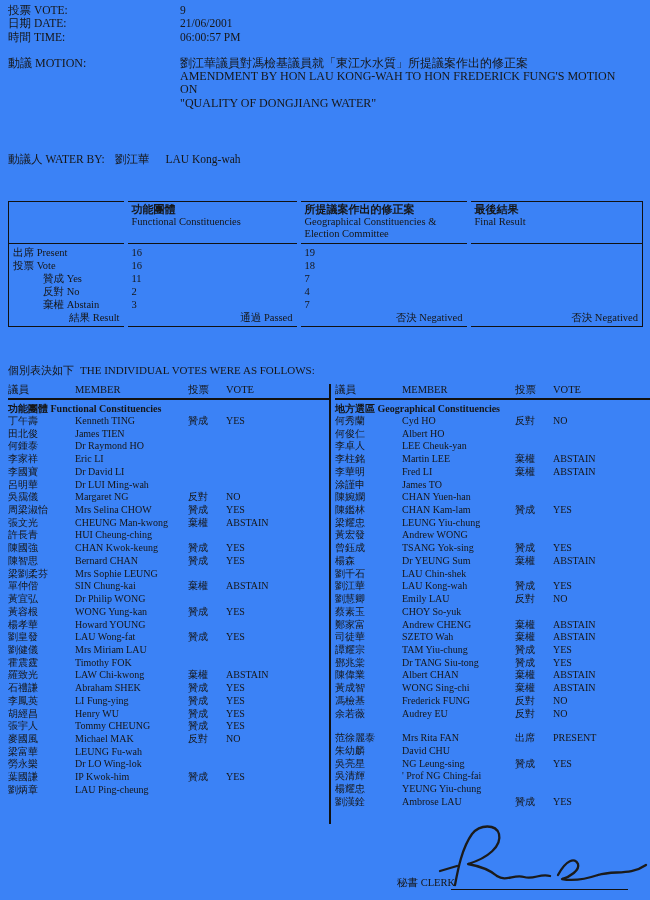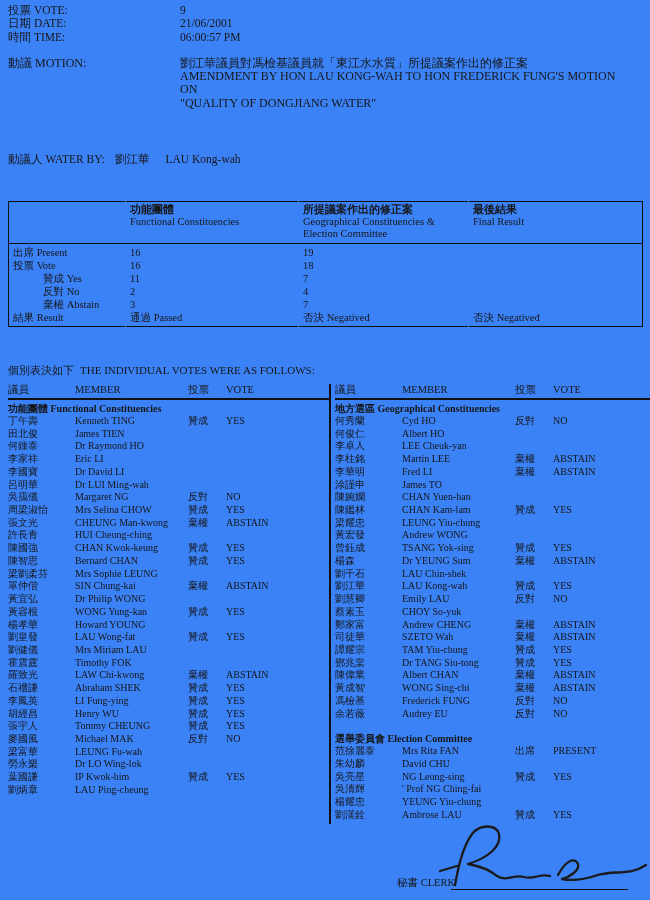--- a/index.html
+++ b/index.html
@@ -17,27 +17,27 @@
   .motion .val{display:inline-block;width:455px;vertical-align:top;}
   
   .movedby{position:absolute;left:8px;top:152px;font-size:11.5px;}
   .movedby .lbl{display:inline-block;width:107px;}
   .movedby .zh{display:inline-block;margin-right:16px;}
   
   table.summary{
     position:absolute;left:8px;top:201px;width:634px;
     border-collapse:collapse;table-layout:fixed;border:1.6px solid #111;
   }
-  table.summary td{border-left:1px solid #3b82f6;vertical-align:top;}
+  table.summary td{border-left:4px solid #3b82f6;vertical-align:top;}
   table.summary td:first-child{border-left:none;}
   table.summary thead td{padding:1px 4px 2px 4px;font-size:10.5px;line-height:12.6px;border-bottom:1.6px solid #111;}
   table.summary thead .zh{font-weight:bold;font-size:11px;}
   table.summary tbody td{font-size:10.5px;line-height:13px;height:13px;padding:0 4px;white-space:nowrap;}
   table.summary tbody tr:first-child td{padding-top:2px;}
-  table.summary tbody tr:last-child td{padding-bottom:2px;}
+  table.summary tbody tr:last-child td{padding-bottom:2px;text-align:right;}
   td.ind{padding-left:34px !important;}
   
   .indiv-heading{position:absolute;left:8px;top:363px;font-size:11px;}
   .indiv-heading .zh{display:inline-block;width:72px;}
   
   .vcol{position:absolute;top:384px;font-size:10px;}
   #left-col{left:8px;width:321px;}
   #right-col{left:335px;width:315px;}
   .col-hdr{
     display:grid;grid-template-columns:67px 113px 38px auto;
@@ -493,21 +493,20 @@
             <span>NO</span>
           </div>
           <div class="vrow">
             <span>余若薇</span>
             <span>Audrey EU</span>
             <span>反對</span>
             <span>NO</span>
           </div>
         </div>
         <div class="sec">
-          <div class="sec-title">選舉委員會 Election Committee</div>
           <div class="vrow">
             <span>范徐麗泰</span>
             <span>Mrs Rita FAN</span>
             <span>出席</span>
             <span>PRESENT</span>
           </div>
           <div class="vrow">
             <span>朱幼麟</span>
             <span>David CHU</span>
             <span></span>

